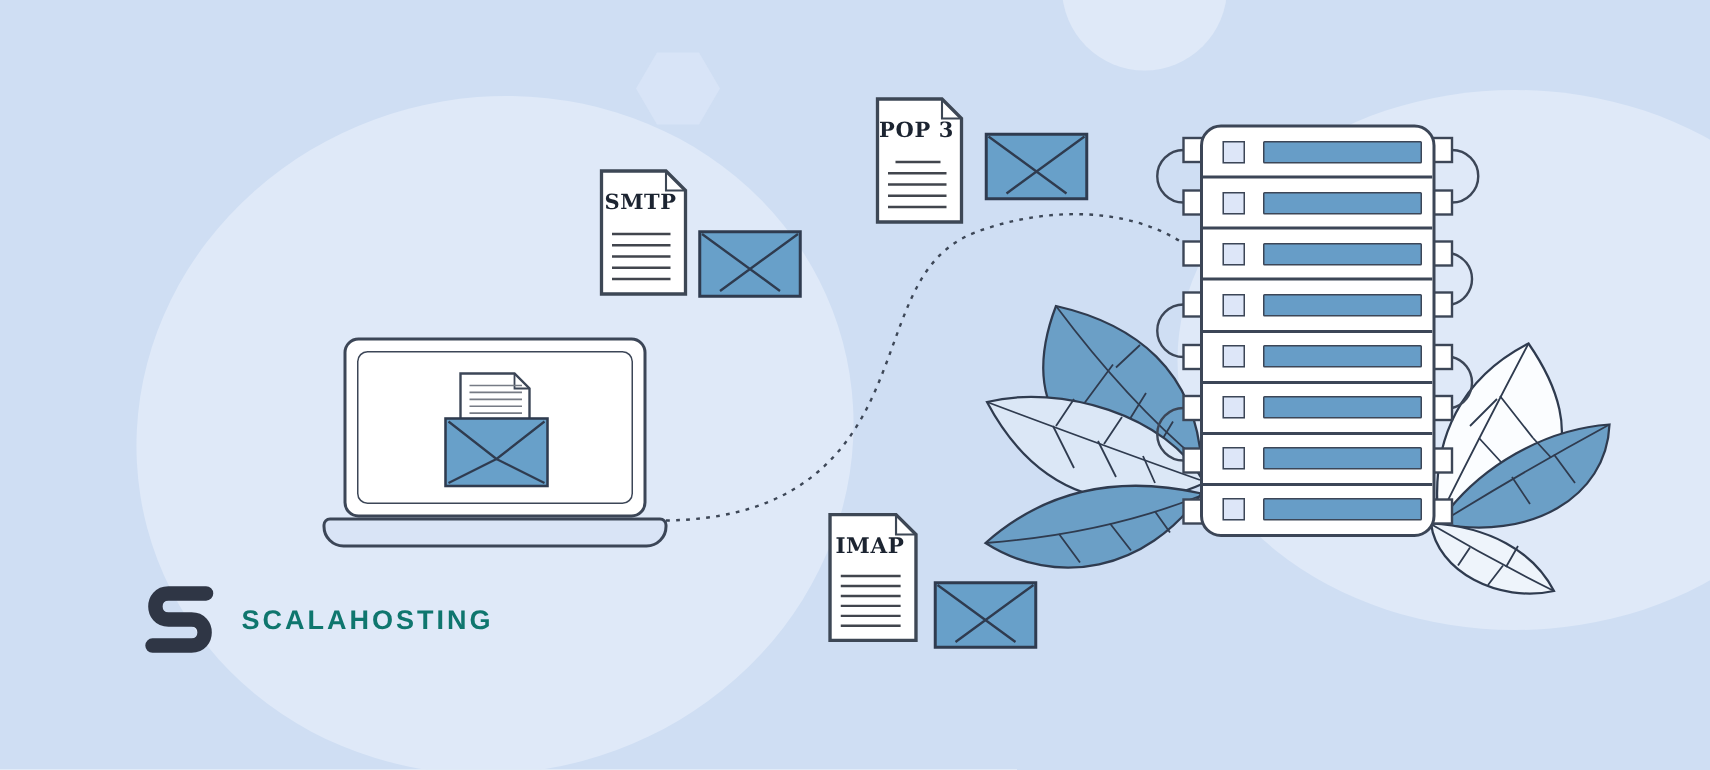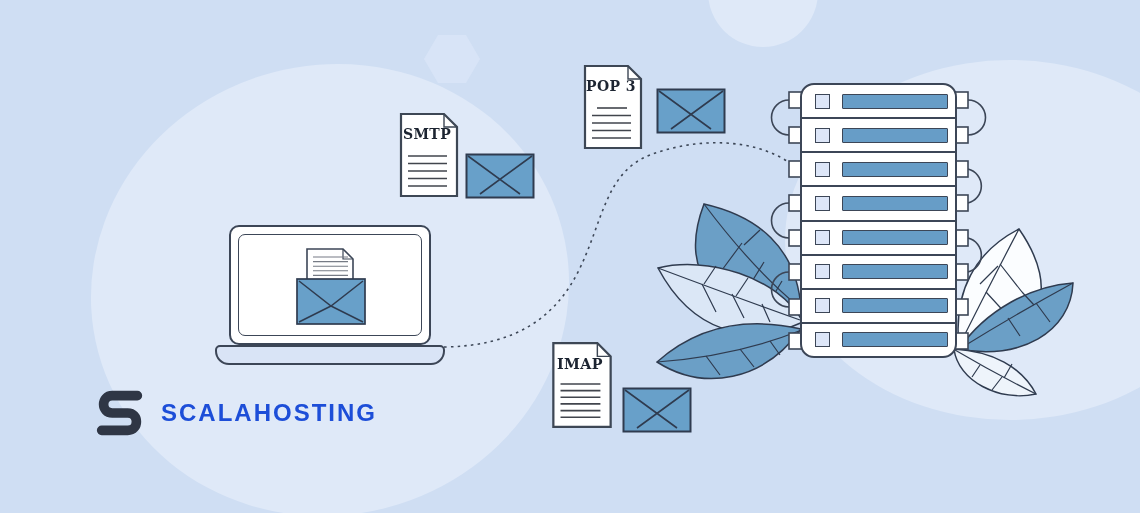--- a/index.html
+++ b/index.html
@@ -45,21 +45,21 @@
   .server-bar{
     width:106px;height:15px;background:#679dc7;border:1.6px solid #3c4657;
     border-radius:1px;flex:0 0 auto;
   }
 
   
   .brand-logo{
     position:absolute;left:93px;top:386px;display:flex;align-items:center;gap:14px;
   }
   .brand-logo-text{
-    font-size:24px;font-weight:600;letter-spacing:2px;color:#1d4ed8;
+    font-size:18px;font-weight:600;letter-spacing:2px;color:#0f766e;
   }
   .doc-title{
     font-family:"DejaVu Serif","Liberation Serif",serif;
     font-weight:700;font-size:14px;letter-spacing:.4px;fill:#1c2431;
   }
 </style>
 </head>
 <body>
 
 <div class="canvas">

